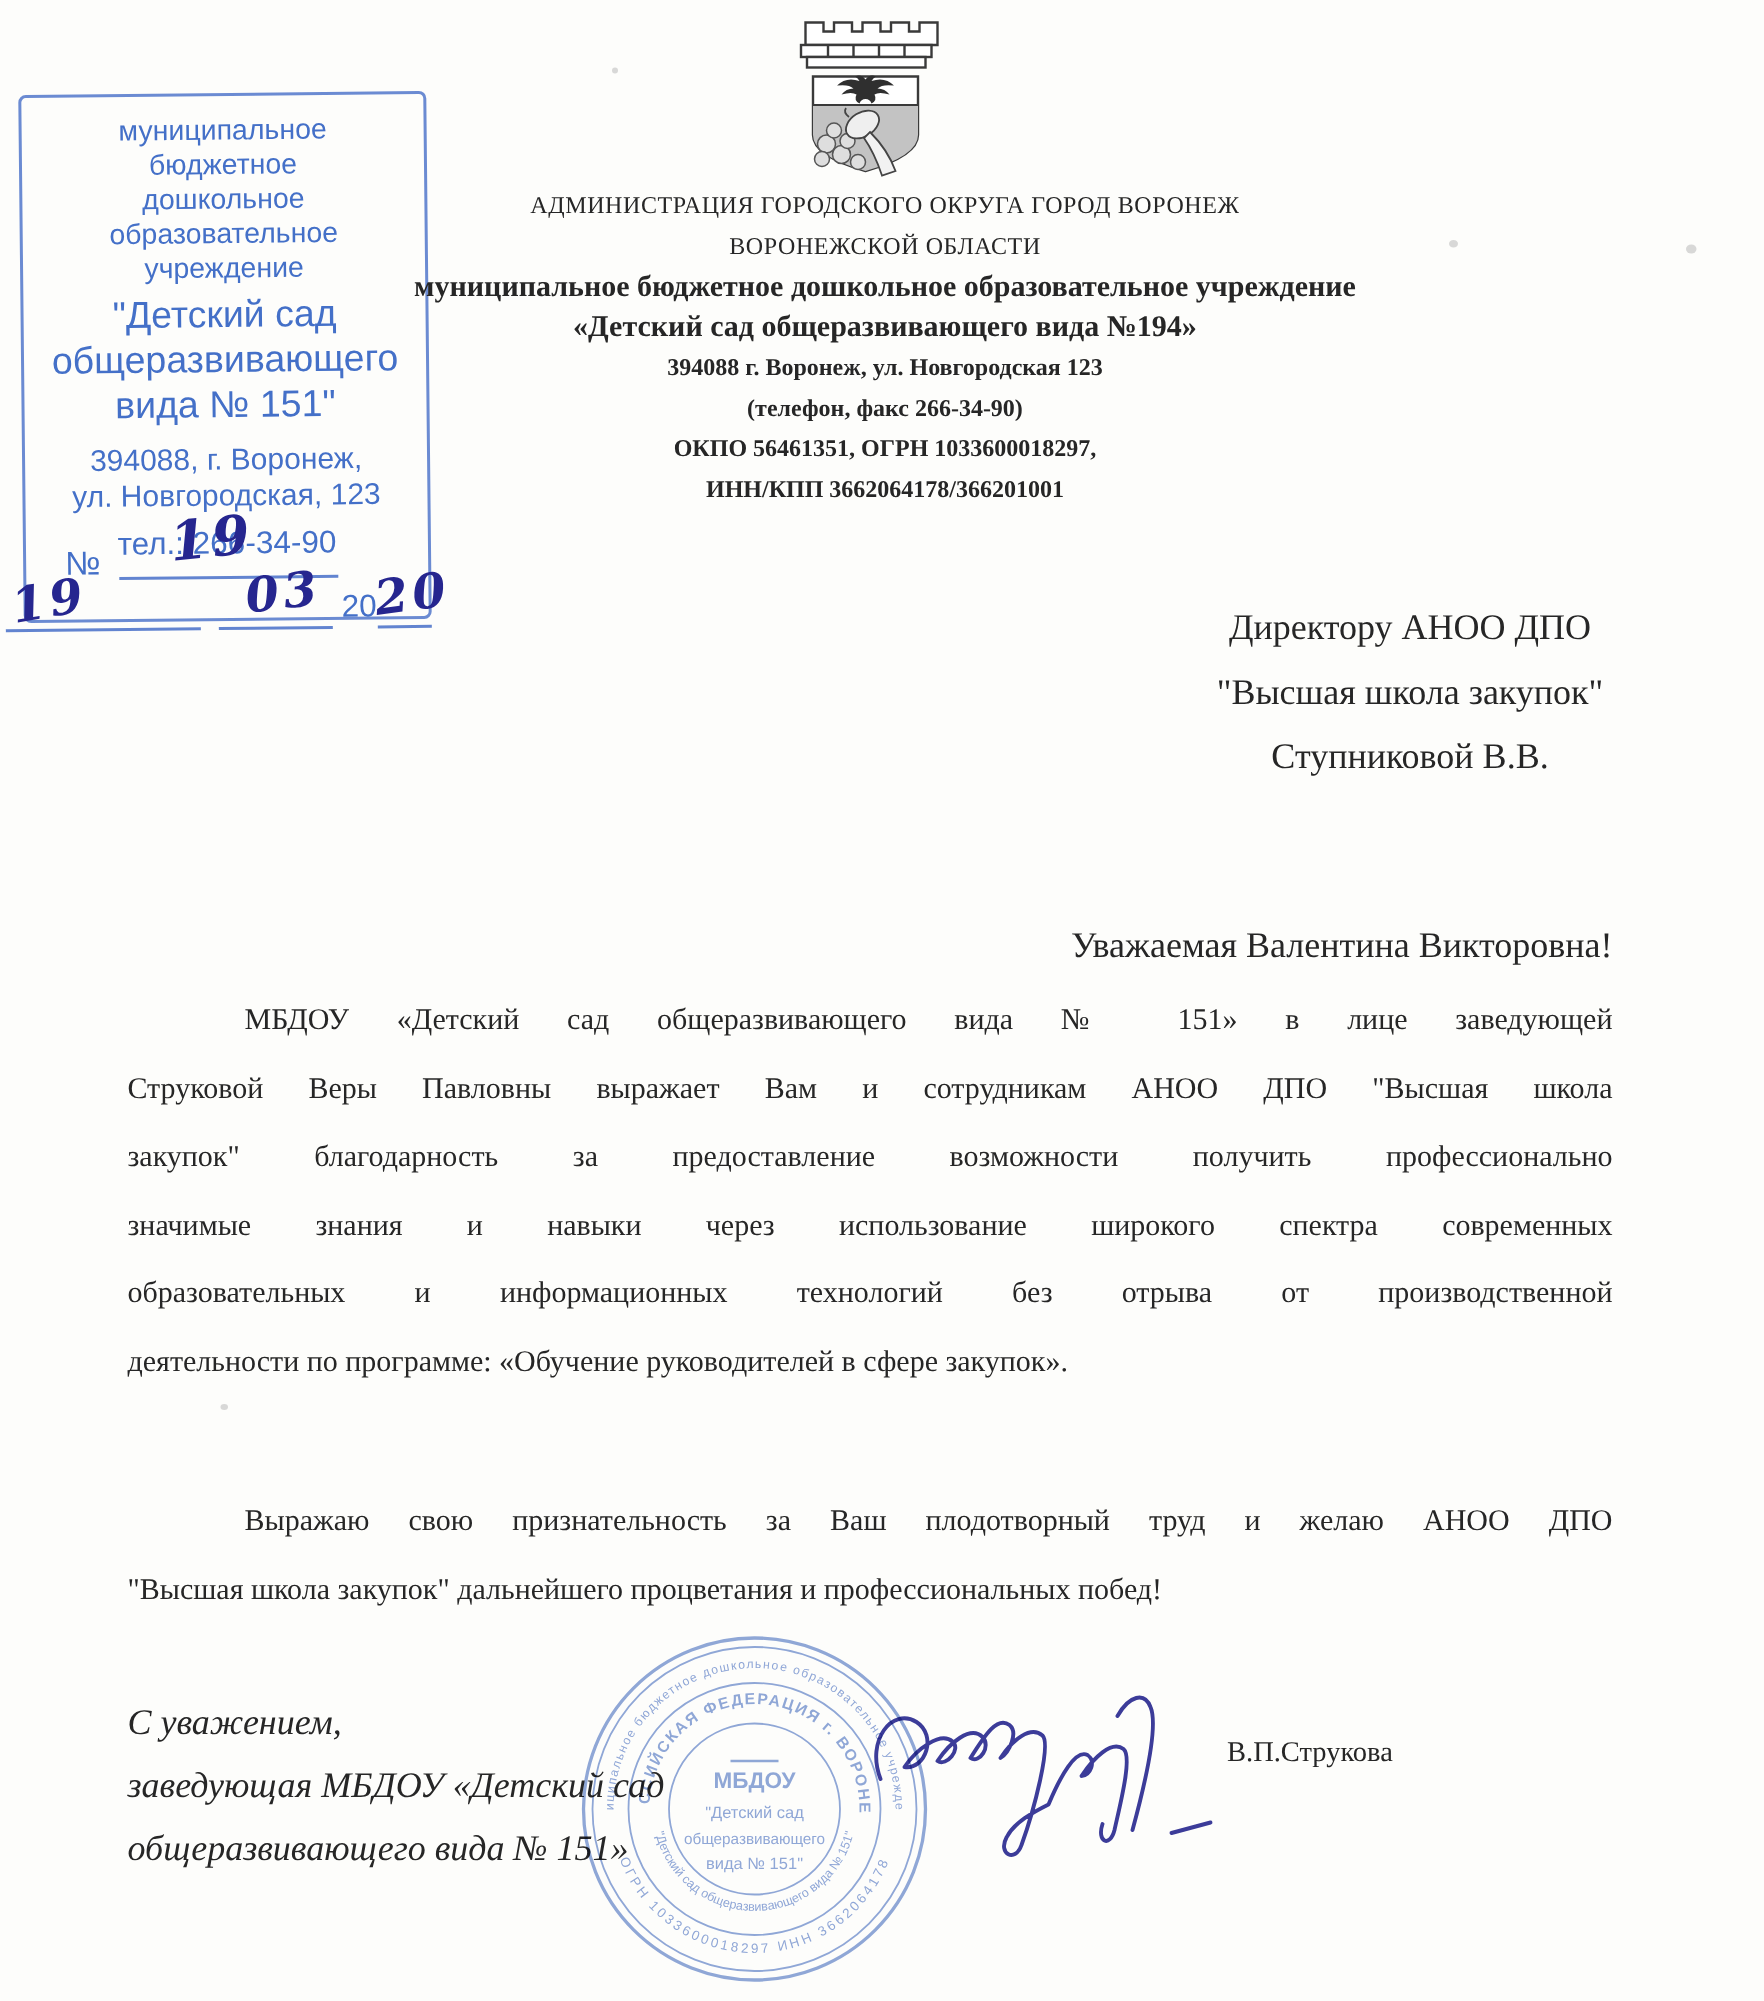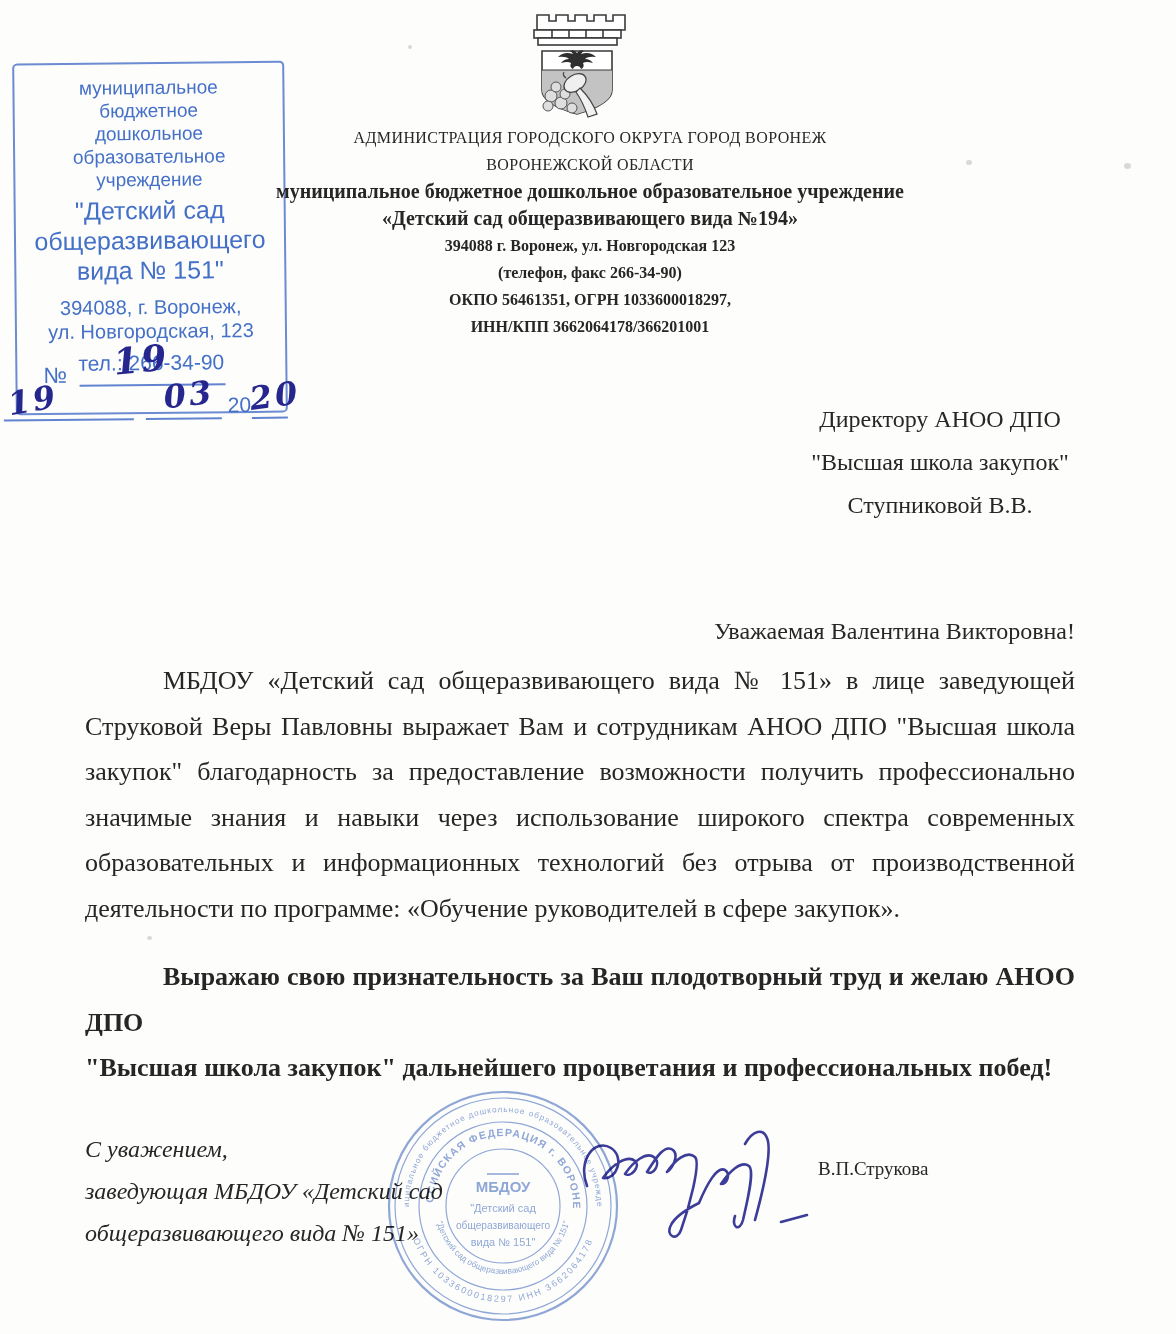--- a/index.html
+++ b/index.html
@@ -37,23 +37,23 @@
     position:absolute;left:238px;top:124px;width:704px;text-align:center;line-height:27px;
   }
   .lh-caps{font-size:16px;letter-spacing:.4px;}
   .lh-bold{font-size:20px;font-weight:bold;}
   .lh-small{font-size:16px;font-weight:bold;}
   
   .addressee{position:absolute;left:790px;top:398px;width:300px;text-align:center;
     font-size:24px;line-height:43px;}
   
   .salutation{position:absolute;left:85px;top:618px;width:990px;text-align:right;font-size:24px;}
-  .para{position:absolute;left:85px;width:990px;font-size:26px;}
+  .para{position:absolute;left:85px;width:990px;font-size:20px;}
   .p1{top:658px;}
-  .p2{top:954px;font-weight:bold;}
+  .p2{top:992px;}
   .jline{line-height:45.5px;text-align:justify;text-align-last:justify;text-justify:inter-word;}
   .jline.first{text-indent:78px;}
   .jline.last{text-align-last:left;}
   
   .closing{position:absolute;left:85px;top:1128px;width:620px;font-size:24px;line-height:42px;font-style:italic;}
   .signer-name{position:absolute;left:818px;top:1158px;font-size:19px;}
   
   .seal{position:absolute;left:383px;top:1084px;opacity:.85;mix-blend-mode:multiply;}
   .seal text{font-family:"Liberation Sans", sans-serif;}
   .signature{position:absolute;left:575px;top:1108px;mix-blend-mode:multiply;}

